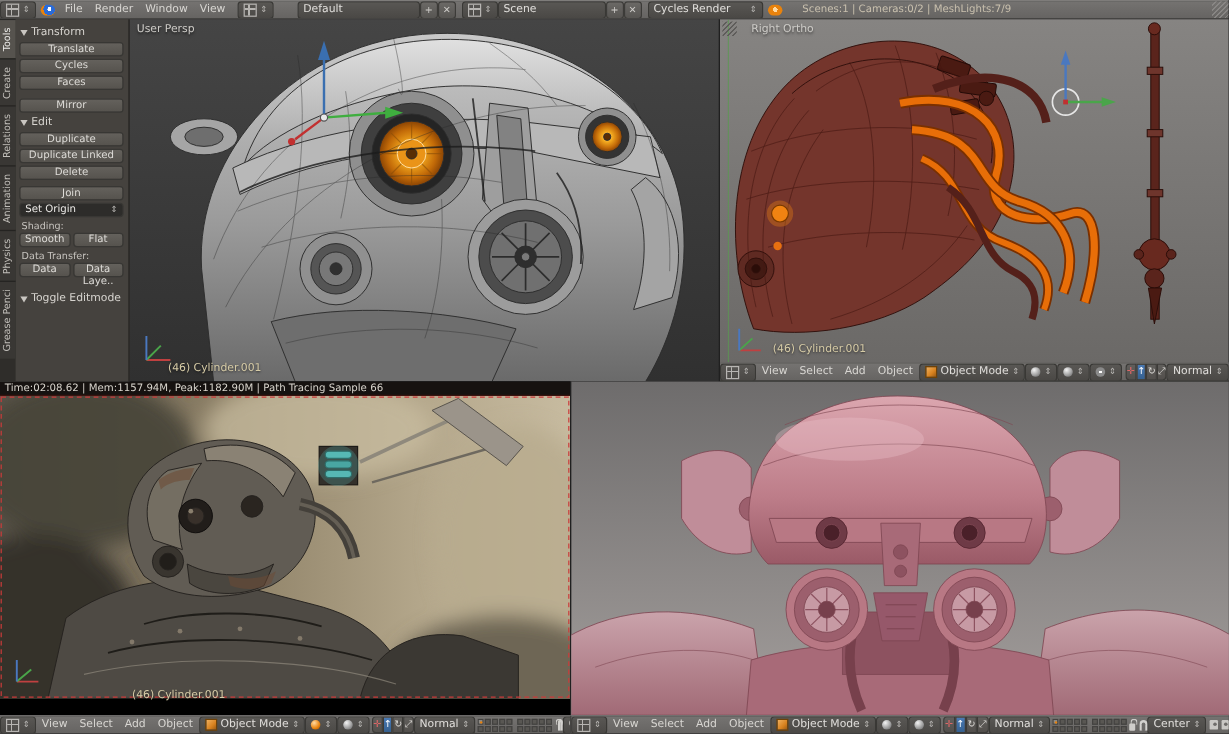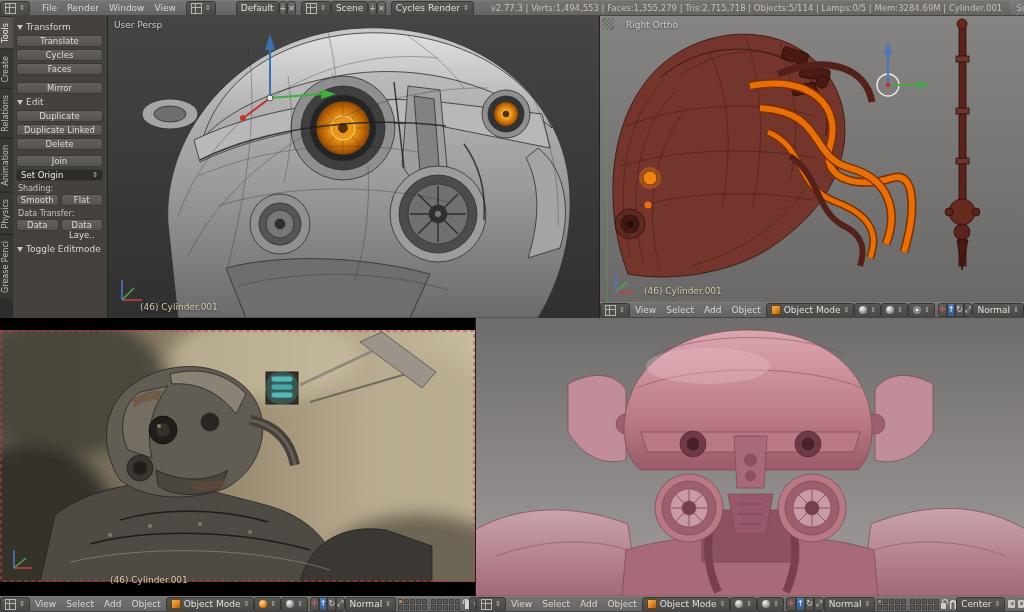--- a/index.html
+++ b/index.html
@@ -122,21 +122,20 @@
       </span>
     <span class="dd" style="width:80px;">Scene</span>
     <span class="tinybtn">+</span>
     <span class="tinybtn">✕</span>
     <span class="sep"></span>
     <span class="dd" style="width:86px;justify-content:space-between;">
         <span>Cycles Render</span>
         <span class="updn">⇕</span>
       </span>
     <span class="blogo" style="background:radial-gradient(circle at 50% 45%,#ffd9a0 0 25%,#e8820c 26%);"></span>
-    <span class="stats">v2.77.3 | Verts:1,494,553 | Faces:1,355,279 | Tris:2,715,718 | Objects:5/114 | Lamps:0/5 | Mem:3284.69M | Cylinder.001</span>
     <span class="scenestats">Scenes:1 | Cameras:0/2 | MeshLights:7/9</span>
     <span class="grip"></span>
   </div>
 
   <div id="toolshelf">
     <div id="tabstrip">
       <span class="vtab active">Tools</span>
       <span class="vtab">Create</span>
       <span class="vtab">Relations</span>
       <span class="vtab">Animation</span>
@@ -354,20 +353,21 @@
         <line x1="16" y1="276" x2="27" y2="266" stroke="#4aa54a"></line>
         <line x1="16" y1="276" x2="16" y2="258" stroke="#4a78c0"></line>
       </g>
     </svg>
     <span class="corner-grip"></span>
     <span class="vlabel" style="left:26px;">Right Ortho</span>
     <span class="objlabel" style="left:44px;top:270px;">(46) Cylinder.001</span>
   </div>
 
   <div class="vp" id="vp-bl">
+    <div id="renderstats">Time:02:08.62 | Mem:1157.94M, Peak:1182.90M | Path Tracing Sample 66</div>
     <div id="photo-wrap">
       <svg width="475" height="252" viewBox="0 0 475 252">
         <defs>
           <linearGradient id="gBg" x1="0" y1="0" x2="1" y2="0">
             <stop offset="0" stop-color="#5e584e"></stop>
               <stop offset=".4" stop-color="#8d8066"></stop>
             <stop offset=".75" stop-color="#b5a88c"></stop>
               <stop offset="1" stop-color="#c7bba0"></stop>
           </linearGradient>
           <filter id="fB" x="-50%" y="-50%" width="200%" height="200%">

